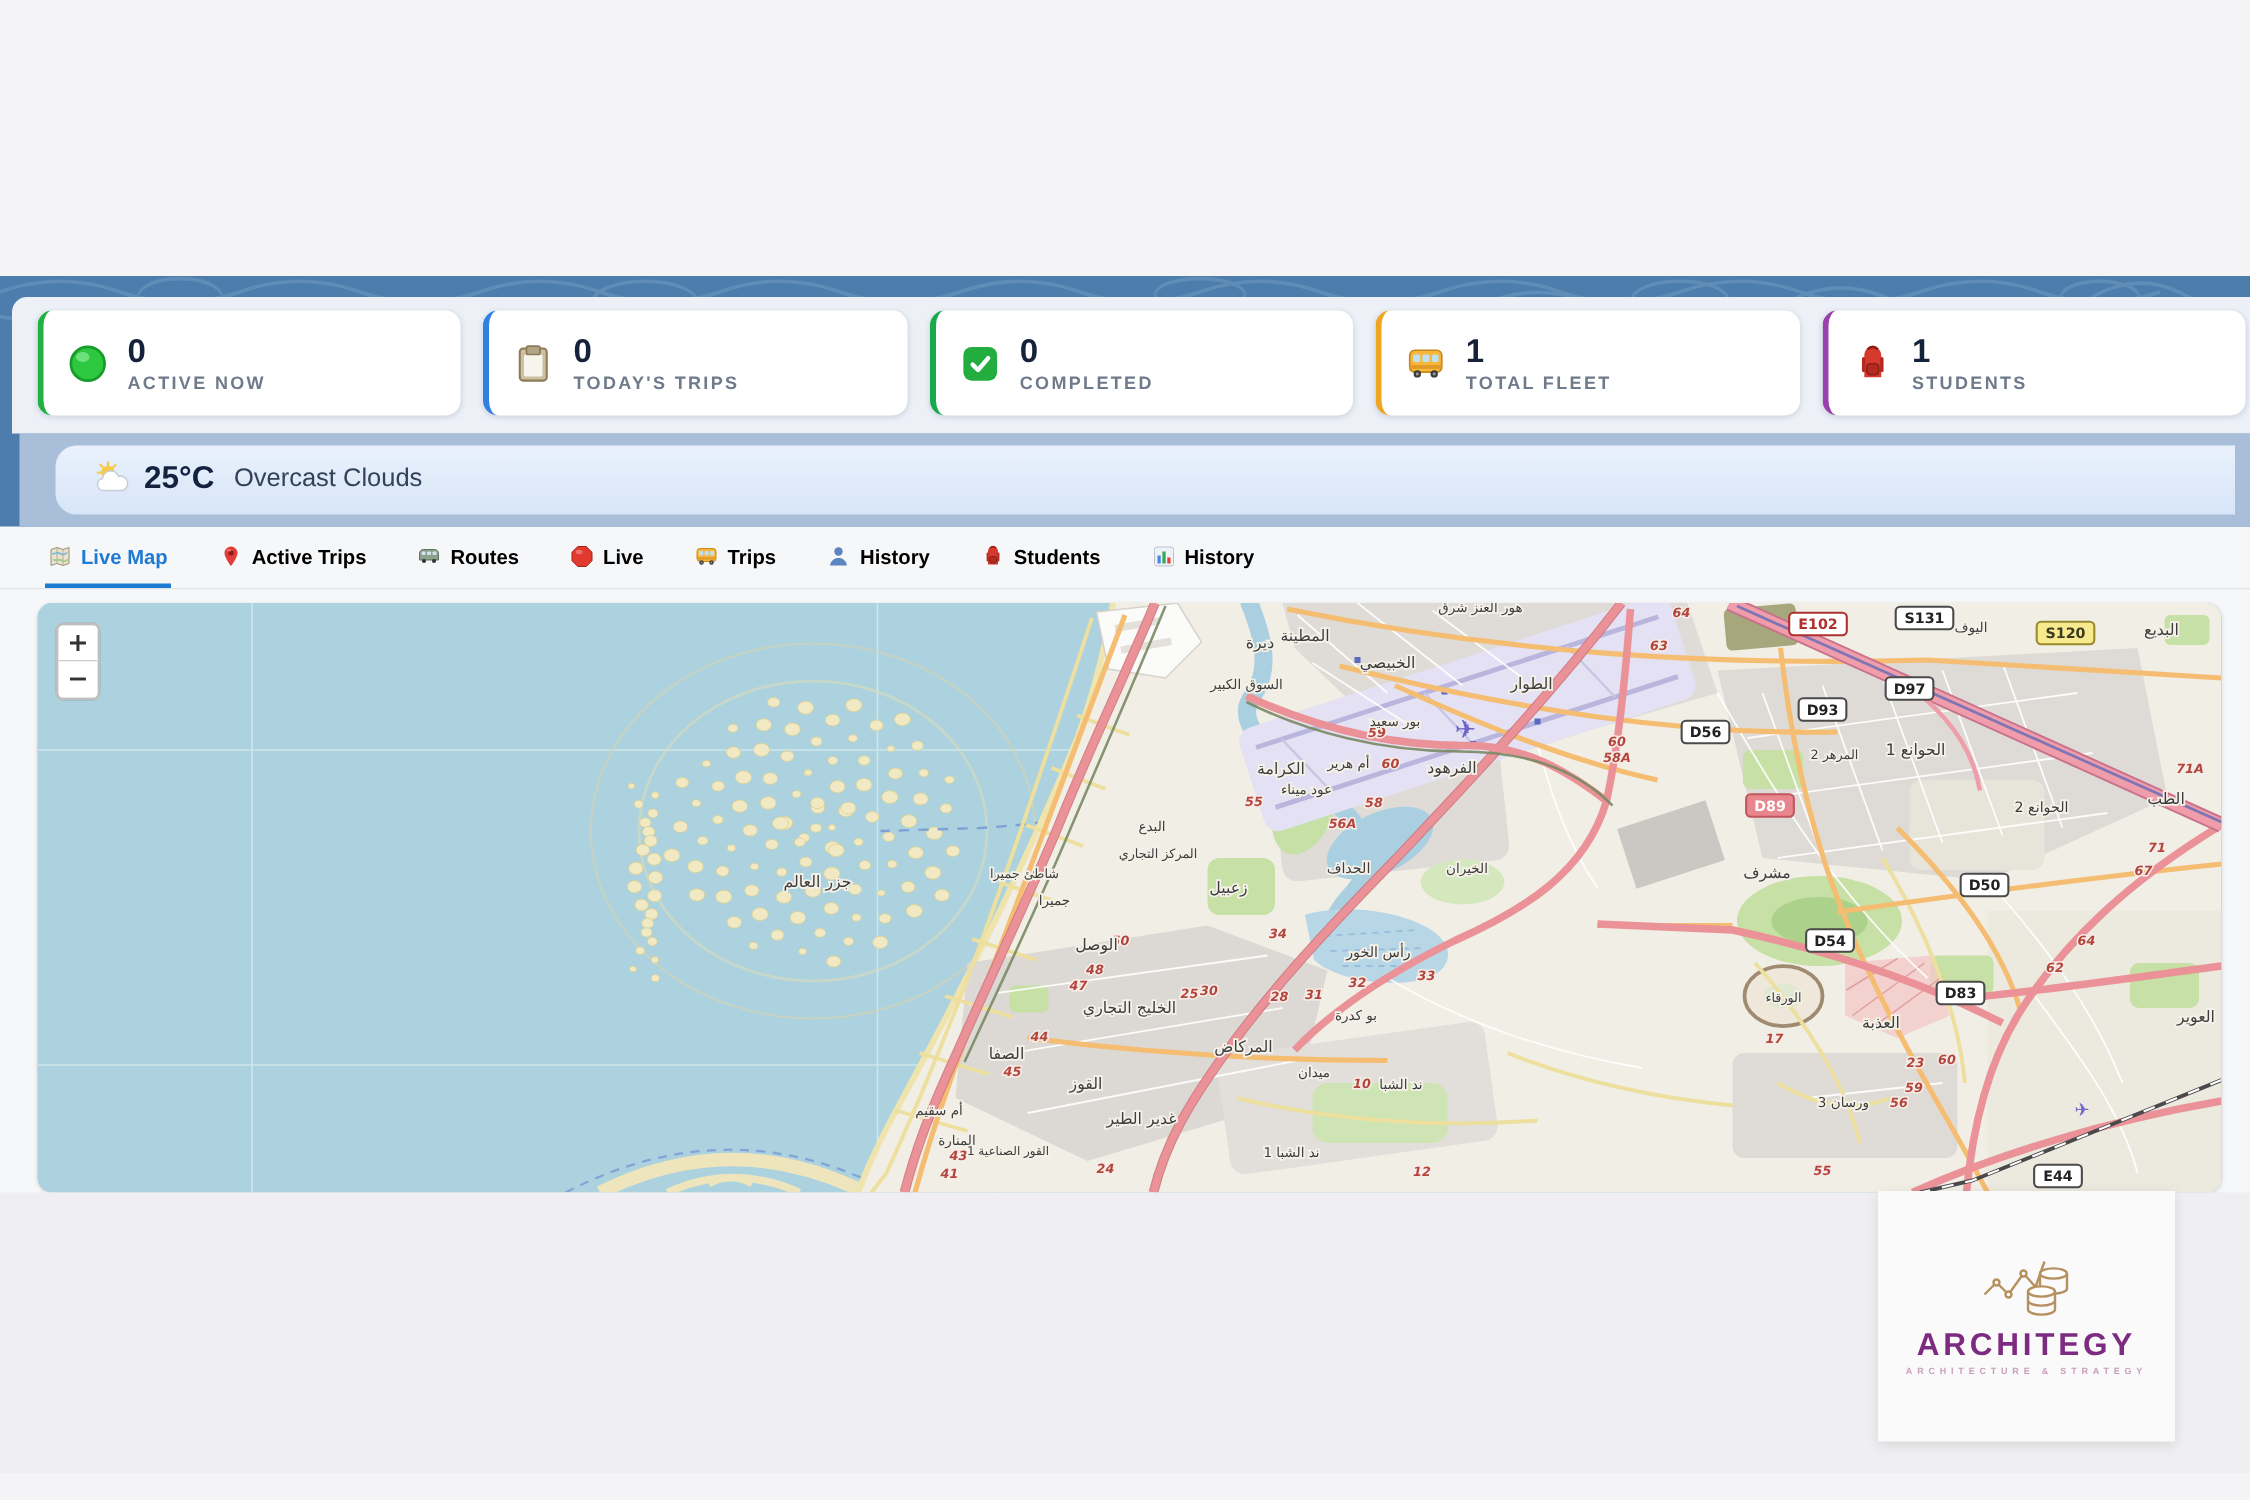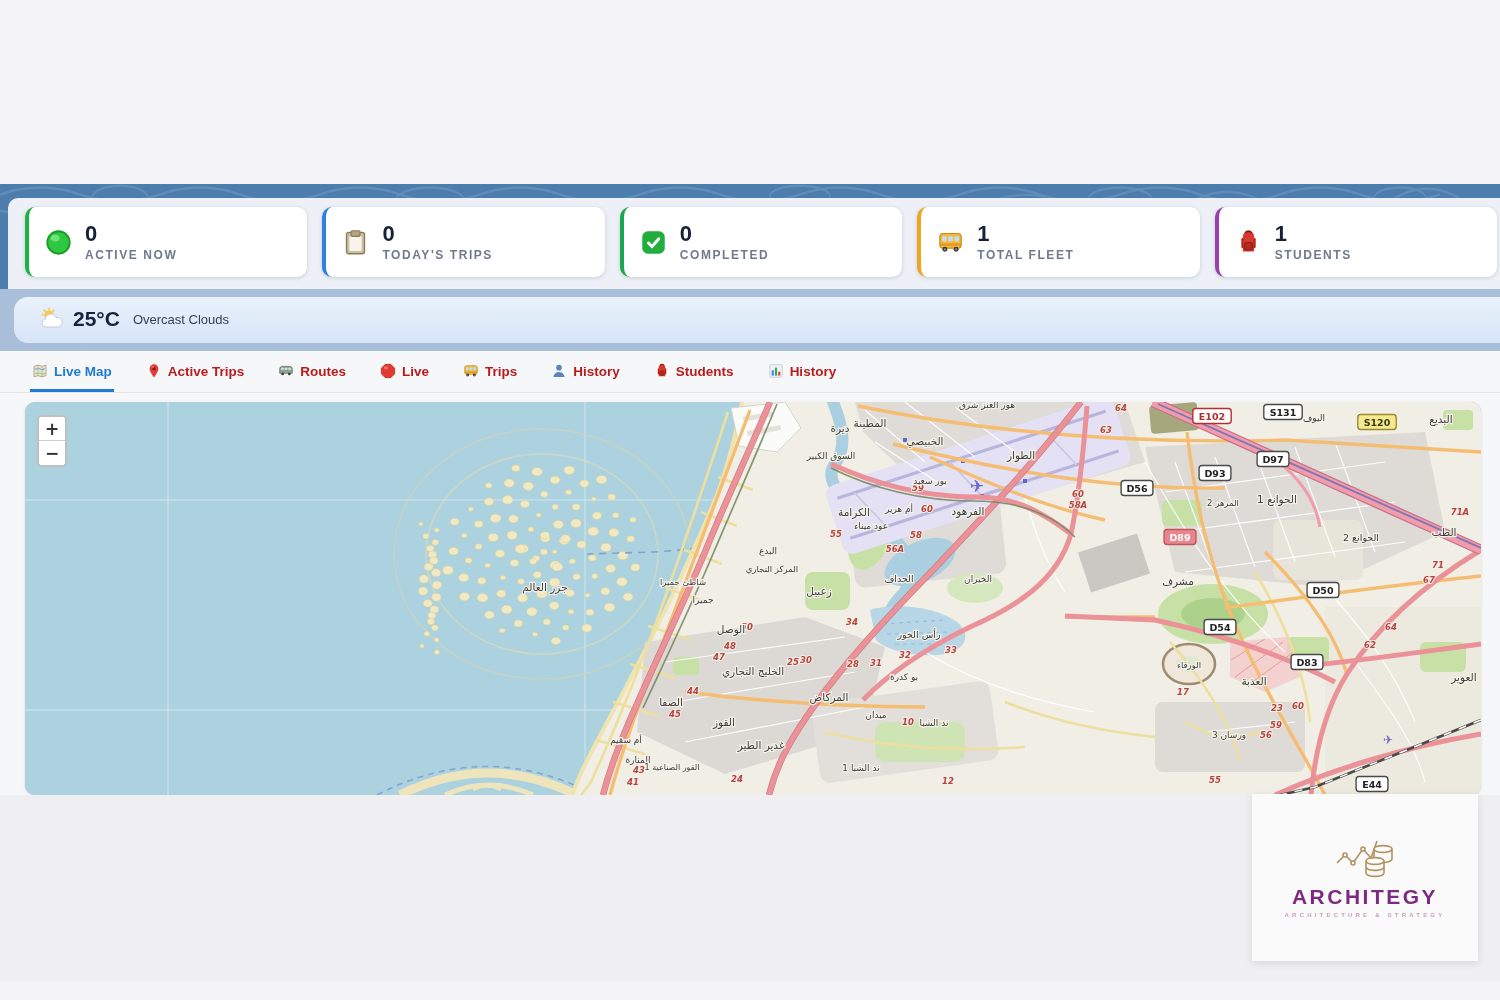--- a/index.html
+++ b/index.html
@@ -21,40 +21,40 @@
     flex:1 1 0;background:#ffffff;border-radius:10px;height:70px;
     box-shadow:0 1px 4px rgba(30,50,90,.18);
     display:flex;align-items:center;gap:13px;padding:0 16px;
     border-left:4px solid #ccc;min-width:0;
   }
   .stat-card .icon{width:27px;height:27px;flex:0 0 27px;}
   .stat-card .icon svg{width:100%;height:100%;display:block;}
   .stat-num{font-size:22px;font-weight:800;color:#16213a;line-height:1.05;}
   .stat-label{font-size:12px;font-weight:700;letter-spacing:.13em;color:#6f7a8b;margin-top:3px;white-space:nowrap;}
 
-  .weather-band{margin-left:0;background:#a9bfd9;padding:8px 0;}
+  .weather-band{margin-left:13px;background:#a9bfd9;padding:8px 10px;}
   .weather-panel{
     margin-left:14px;background:linear-gradient(180deg,#e9f1fc,#d7e5f8);
     border-radius:14px 0 0 14px;padding:10px 0 12px 26px;
   }
   .weather-line1{display:flex;align-items:center;gap:9px;}
   .weather-line1 .icon{width:24px;height:24px;}
   .weather-line1 .icon svg{width:100%;height:100%;}
   .weather-temp{font-size:21px;font-weight:800;color:#13233f;}
-  .weather-cond{font-size:13px;color:#32425a;margin-left:4px;}
+  .weather-cond{font-size:17px;color:#32425a;margin-left:4px;}
   .weather-line2{display:flex;align-items:center;gap:7px;margin-top:7px;font-size:11.5px;color:#4b5b73;}
   .weather-line2 .icon{width:15px;height:15px;}
   .weather-line2 .icon svg{width:100%;height:100%;}
 
   
   .tabs-section{background:#f6f7f9;border-bottom:1px solid #e2e4e8;}
   .tabs{display:flex;gap:30px;padding:0 0 0 30px;}
   .tab{
     display:flex;align-items:center;gap:6px;padding:12px 2px 10px 2px;
-    font-size:13.5px;font-weight:600;color:#b91c1c;cursor:pointer;
+    font-size:13.5px;font-weight:600;color:#000000;cursor:pointer;
     border-bottom:3px solid transparent;
   }
   .tab .icon{width:16px;height:16px;}
   .tab .icon svg{width:100%;height:100%;display:block;}
   .tab.active{color:#1f7ad4;border-bottom-color:#1f7ad4;}
 
   
   .map-section{background:#f6f7f9;padding:9px 19px 0 25px;}
   .map-card{
     position:relative;width:1456px;height:393px;border-radius:10px;overflow:hidden;
@@ -68,21 +68,21 @@
   .zoomctl button{
     display:block;width:100%;height:24px;border:0;background:#fff;
     font-size:17px;font-weight:700;color:#333;line-height:22px;cursor:pointer;padding:0;
     font-family:"DejaVu Sans",sans-serif;
   }
   .zoomctl button:first-child{border-bottom:1px solid #ccc;}
 
   
   .footer{position:relative;height:187px;background:#efeff2;}
   .logo-card{
-    position:absolute;left:1252px;top:-1px;width:226px;height:167px;background:#fbfafa;
+    position:absolute;left:1252px;top:-1px;width:198px;height:167px;background:#fbfafa;
     box-shadow:0 2px 8px rgba(0,0,0,.10);
     display:flex;flex-direction:column;align-items:center;justify-content:center;text-align:center;
   }
   .logo-mark{width:64px;height:44px;margin-bottom:4px;}
   .logo-mark svg{width:100%;height:100%;}
   .logo-name{font-size:21px;font-weight:800;letter-spacing:2.5px;color:#7d2b80;}
   .logo-tag{font-size:6px;font-weight:700;letter-spacing:3.2px;color:#c79fb9;margin-top:3px;}
 
   .map-label{font-family:"DejaVu Sans",sans-serif;paint-order:stroke;stroke:#f4f1e8;stroke-width:2.4px;fill:#3d3d3d;}
   .exit-num{font-family:"DejaVu Sans",sans-serif;font-style:italic;font-weight:700;fill:#b2453c;paint-order:stroke;stroke:#f7ede8;stroke-width:2px;}

